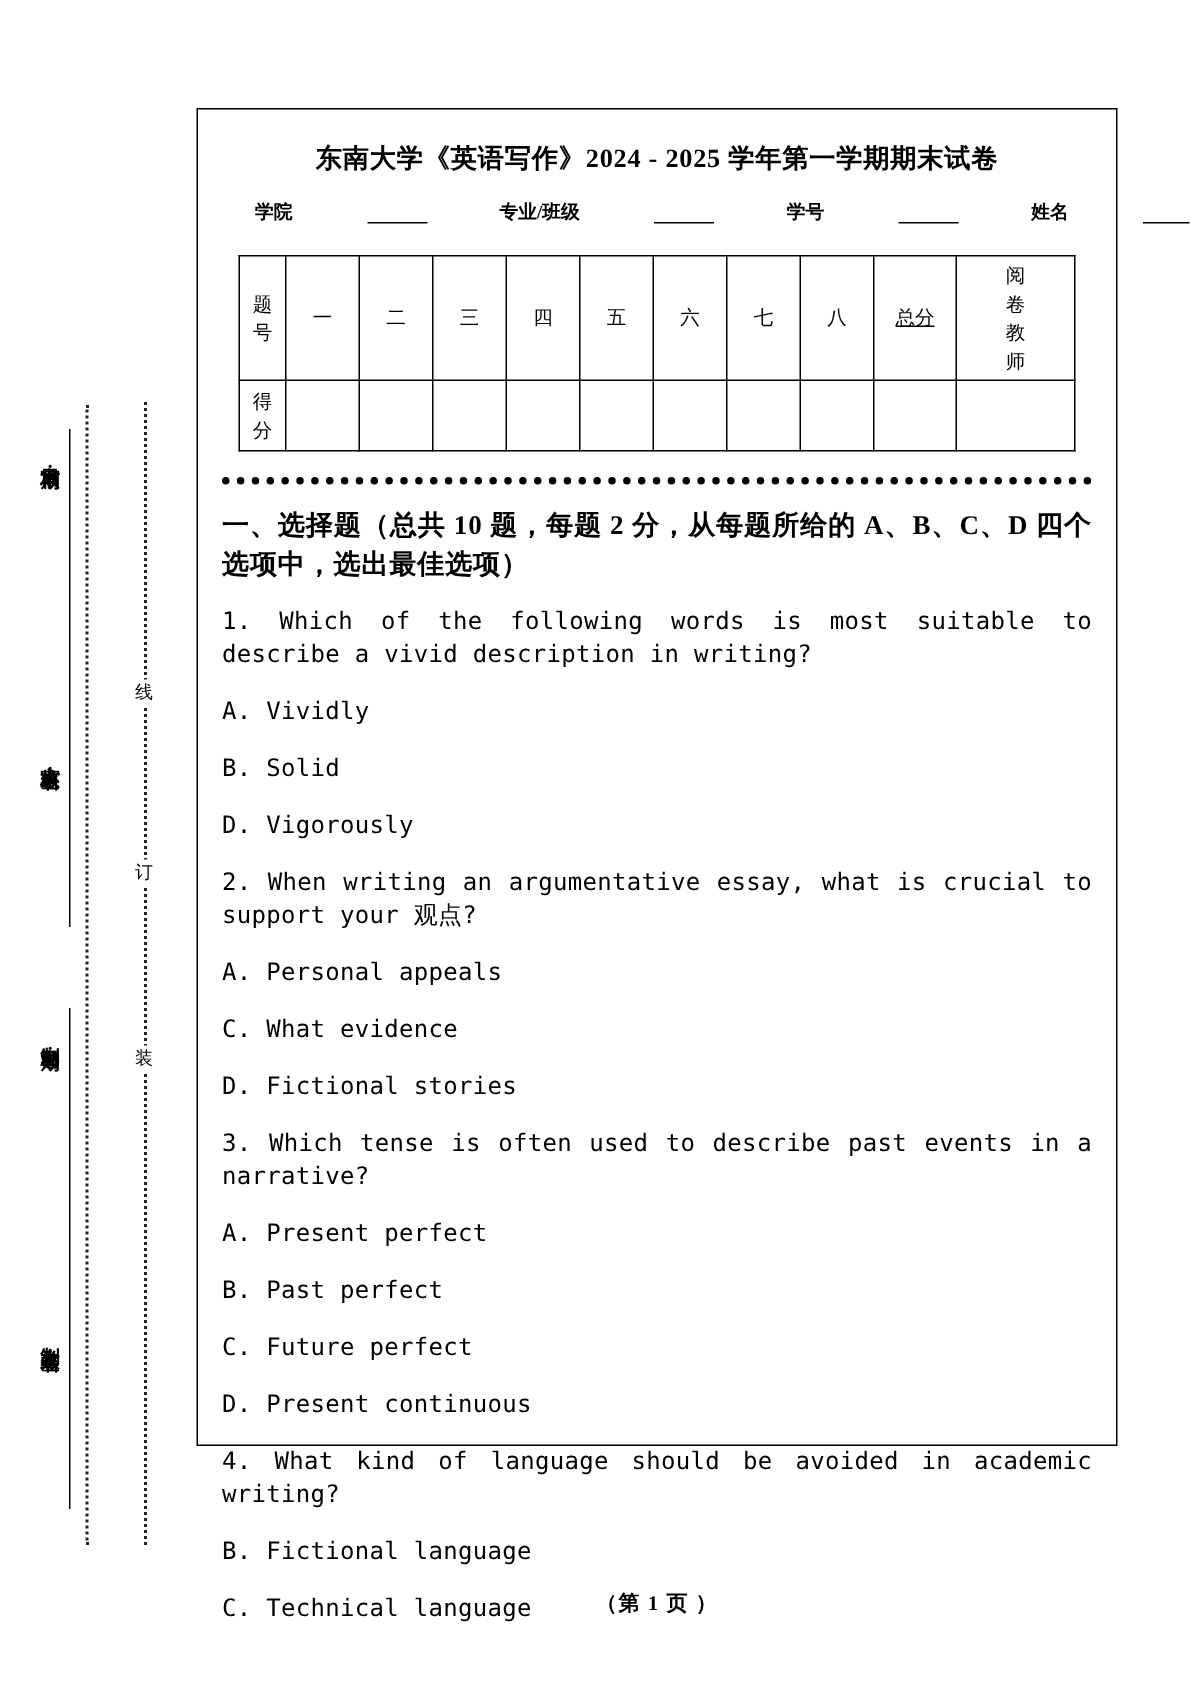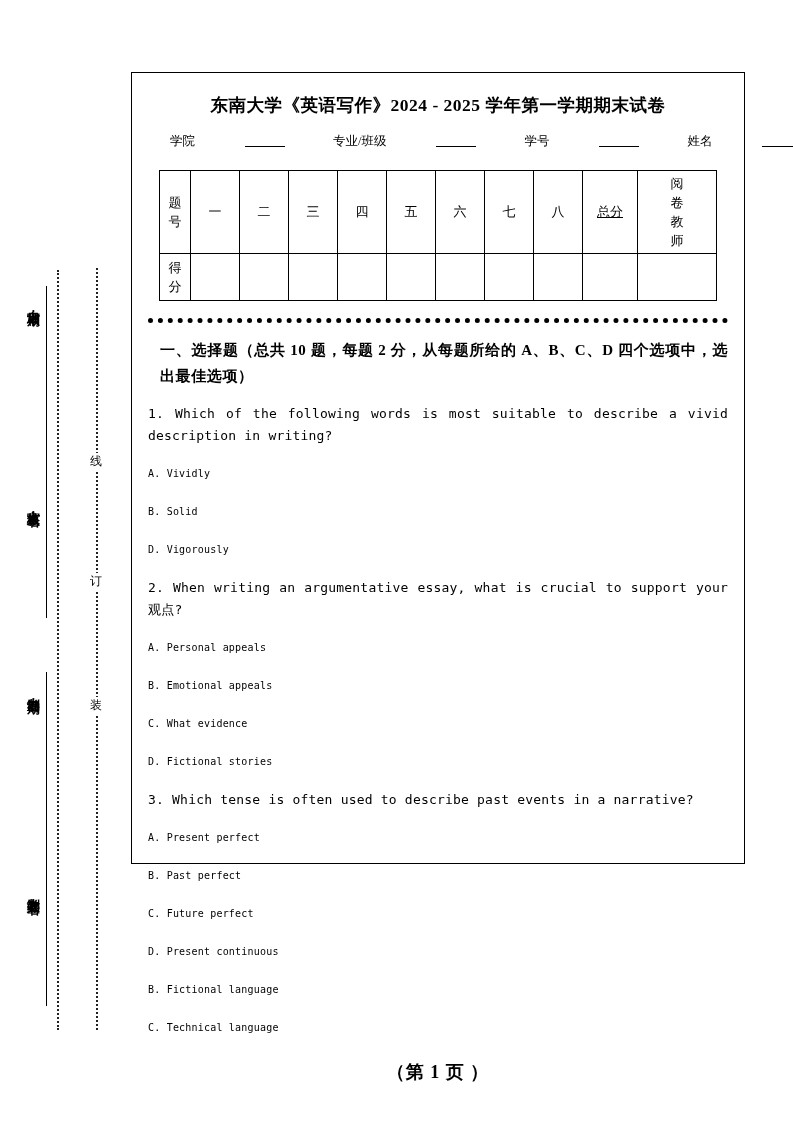--- a/index.html
+++ b/index.html
@@ -56,21 +56,21 @@
     line-height: 13px;
     color: #000;
   }
 
   
   #exam-box {
     position: absolute;
     left: 131px;
     top: 72px;
     width: 614px;
-    height: 792px;
+    height: 892px;
     border: 1.5px solid #000;
     box-sizing: border-box;
     padding: 0;
   }
   #exam-inner {
     padding: 14px 16px 0 16px;
   }
 
   
   #paper-title {
@@ -79,23 +79,23 @@
     font-weight: bold;
     font-family: "Liberation Serif", "DejaVu Serif", serif;
     letter-spacing: 0.5px;
     margin: 6px 0 16px 0;
     white-space: nowrap;
   }
 
   
   #identity-line {
     display: flex;
-    align-items: flex-start;
+    align-items: center;
     font-size: 12.5px;
-    font-weight: normal;
+    font-weight: bold;
     margin: 0 14px 20px 22px;
     white-space: nowrap;
     gap: 48px;
   }
   .id-label { flex: none; padding-right: 2px; }
   .id-blank {
     flex: 1 1 auto;
     border-bottom: 1px solid #000;
     height: 13px;
     min-width: 40px;
@@ -137,54 +137,54 @@
   
   #table-separator {
     margin: 12px 0 14px 0;
     height: 5px;
     border-bottom: 5px dotted #000;
     width: 100%;
   }
 
   
   .section-heading {
-    font-size: 15px;
+    font-size: 18px;
     font-weight: bold;
     font-family: "Liberation Serif", "DejaVu Serif", serif;
     line-height: 26px;
     letter-spacing: 0.6px;
-    margin: 0 0 14px 12px;
+    margin: 0 0 14px 0;
     text-align: justify;
   }
 
   
   .question-stem {
     font-family: "DejaVu Sans Mono", "Liberation Mono", monospace;
-    font-size: 13px;
+    font-size: 16px;
     line-height: 22px;
     letter-spacing: 0.2px;
     margin: 0 0 16px 0;
     text-align: justify;
   }
   .option {
     font-family: "DejaVu Sans Mono", "Liberation Mono", monospace;
-    font-size: 10px;
+    font-size: 16px;
     line-height: 22px;
     letter-spacing: 0.2px;
     margin: 0 0 16px 0;
   }
 
   
   #page-footer {
     position: absolute;
     left: 131px;
     top: 1060px;
     width: 614px;
     text-align: center;
-    font-size: 18px;
+    font-size: 14px;
     font-weight: bold;
     font-family: "Liberation Serif", "DejaVu Serif", serif;
     letter-spacing: 1px;
   }
 </style>
 </head>
 <body>
 
 <div id="binding-strip">
   <div class="vline-solid" style="left:46px; top:286px; height:332px;"></div>
@@ -265,30 +265,30 @@
 
     <div class="section-heading">一、选择题（总共 10 题，每题 2 分，从每题所给的 A、B、C、D 四个选项中，选出最佳选项）</div>
 
     <div class="question-stem">1. Which of the following words is most suitable to describe a vivid description in writing?</div>
     <div class="option">A. Vividly</div>
     <div class="option">B. Solid</div>
     <div class="option">D. Vigorously</div>
 
     <div class="question-stem">2. When writing an argumentative essay, what is crucial to support your 观点?</div>
     <div class="option">A. Personal appeals</div>
-    <div class="option">B. Emotional appeals</div>
     <div class="option">C. What evidence</div>
     <div class="option">D. Fictional stories</div>
 
     <div class="question-stem">3. Which tense is often used to describe past events in a narrative?</div>
     <div class="option">A. Present perfect</div>
     <div class="option">B. Past perfect</div>
     <div class="option">C. Future perfect</div>
     <div class="option">D. Present continuous</div>
 
+    <div class="question-stem">4. What kind of language should be avoided in academic writing?</div>
     <div class="option">B. Fictional language</div>
     <div class="option">C. Technical language</div>
 
   </div>
 </div>
 
 <div id="page-footer">
   <span>（第 1 页 ）</span>
 </div>
 

